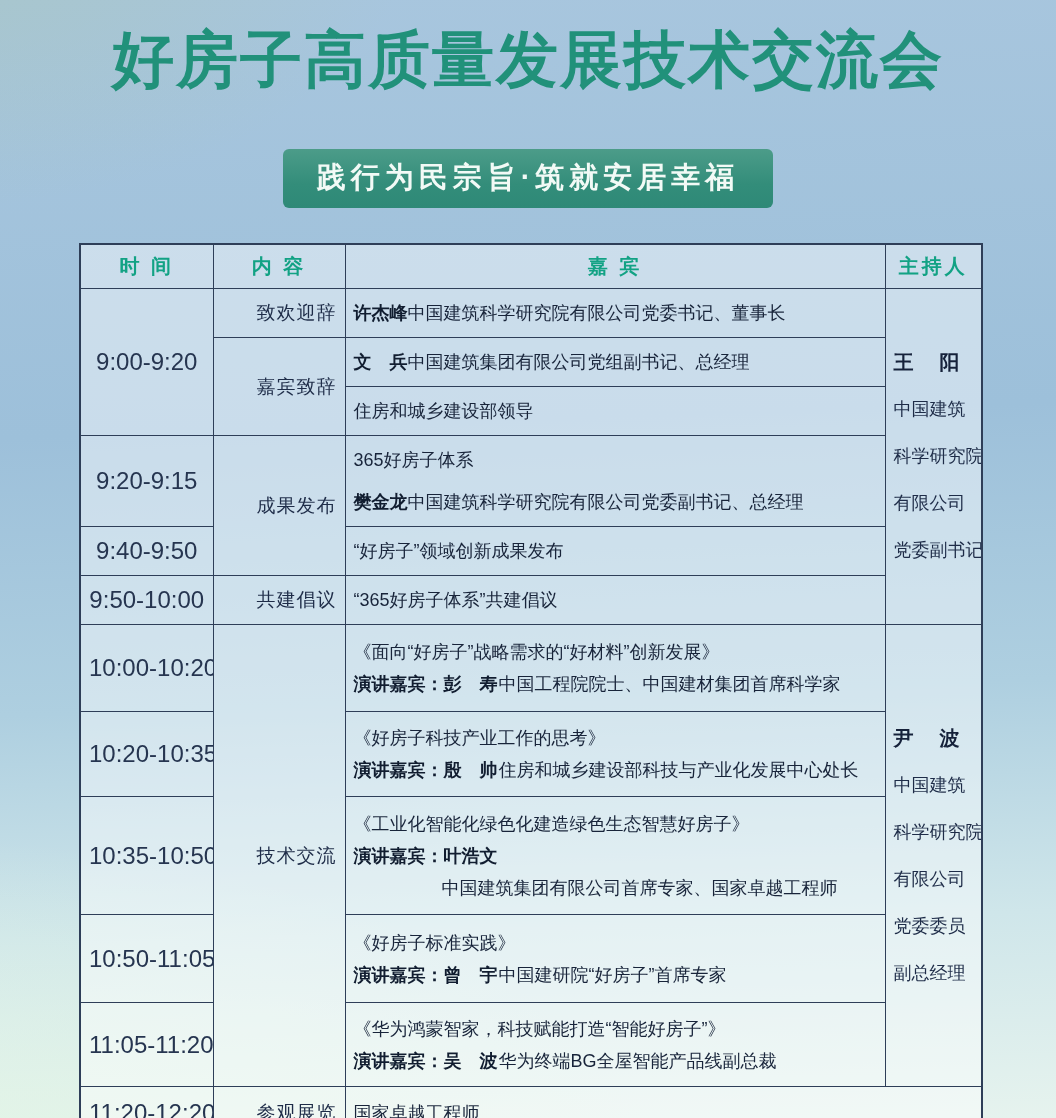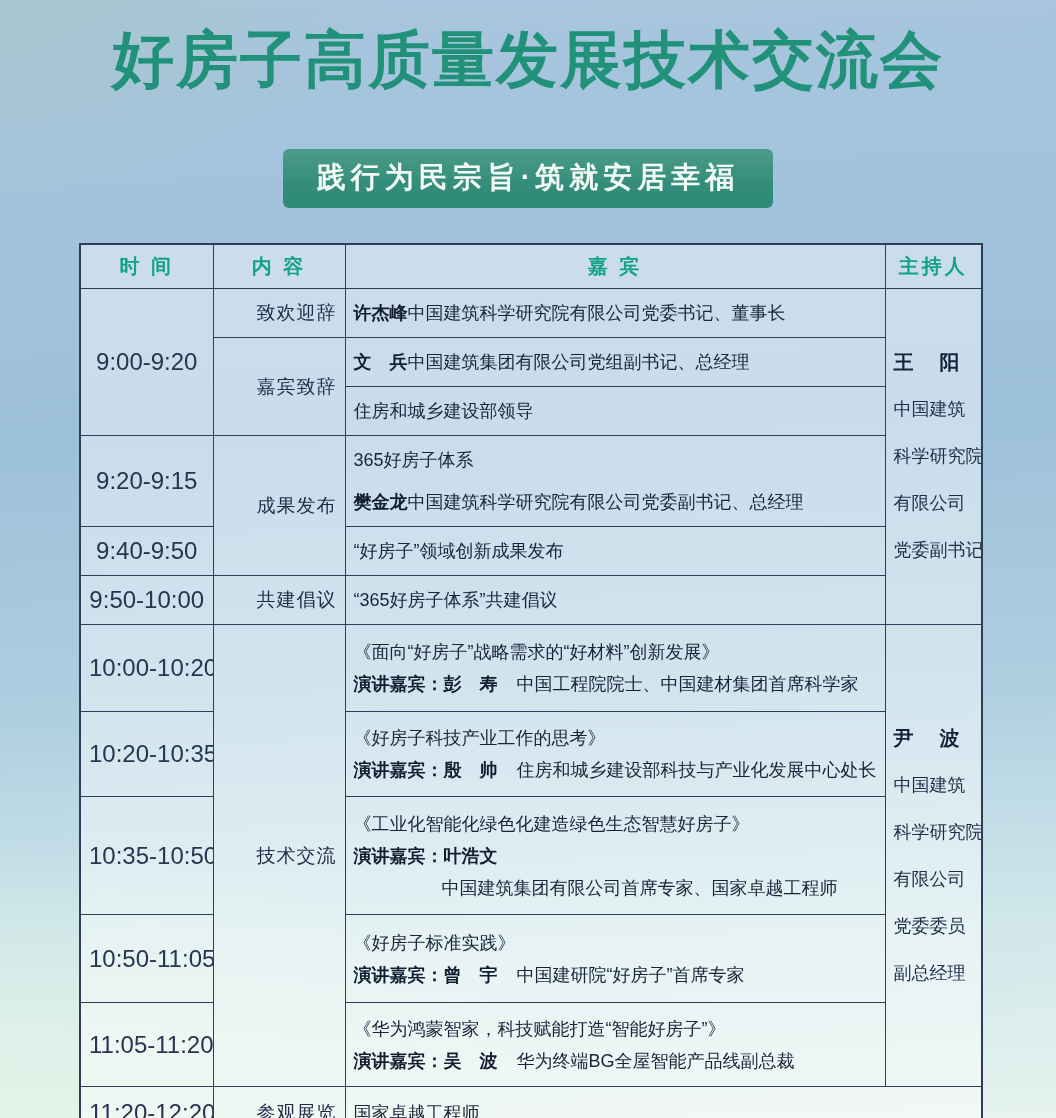--- a/index.html
+++ b/index.html
@@ -30,21 +30,21 @@
   table.sched td, table.sched th{
     border:1.6px solid #2e3e58;padding:8px;overflow:hidden;vertical-align:middle;
   }
   table.sched{border:2px solid #2e3e58;}
   th.hdr{color:#12a284;font-size:20px;font-weight:bold;letter-spacing:3px;text-align:center;white-space:nowrap;}
   td.t{ text-align:center;font-size:24px;color:#263550;white-space:nowrap;}
   td.c{ text-align:right;font-size:19px;color:#1e2c48;letter-spacing:1px;white-space:nowrap;}
   td.g{ text-align:left;padding:4px 8px 4px 15px;font-size:18px;color:#18243a;}
   .gline{line-height:32px;white-space:nowrap;}
   .gline b{font-weight:bold;color:#111d30;}
-  .gline .lbl{font-weight:bold;margin-right:19px;color:#111d30;}
+  .gline .lbl{font-weight:bold;margin-right:1px;color:#111d30;}
   .indent{padding-left:88px;}
   .gap{margin-top:10px;}
   td.host{text-align:left;font-size:18px;line-height:29px;color:#1e2c48;padding:4px 2px;}
   .hname{font-weight:bold;font-size:20px;letter-spacing:3px;color:#15213a;margin-bottom:2px;white-space:nowrap;}
   .horg{white-space:nowrap;margin-top:18px;}
 </style>
 </head>
 <body>
 
 <div class="title">好房子高质量发展技术交流会</div>

